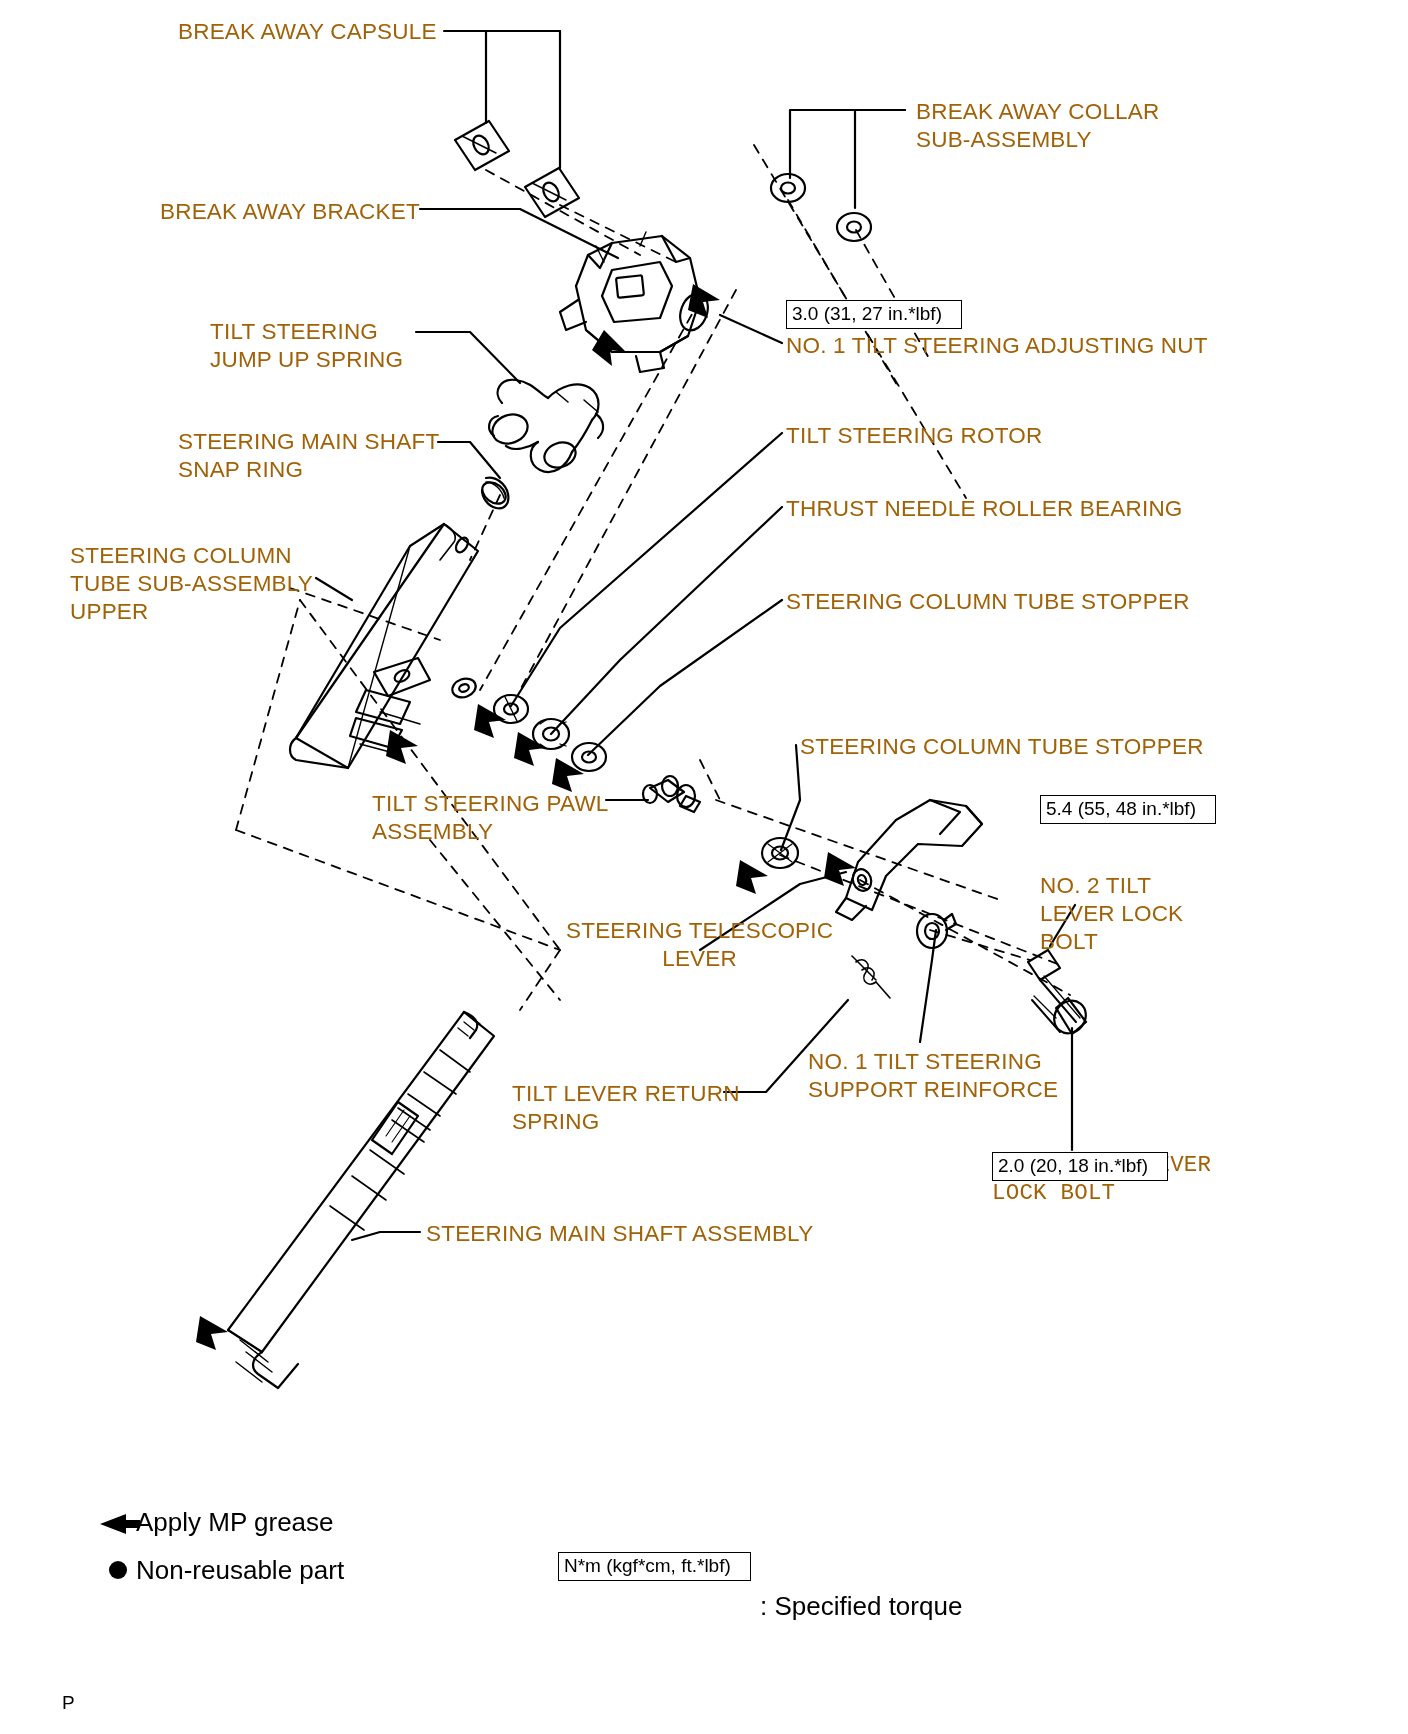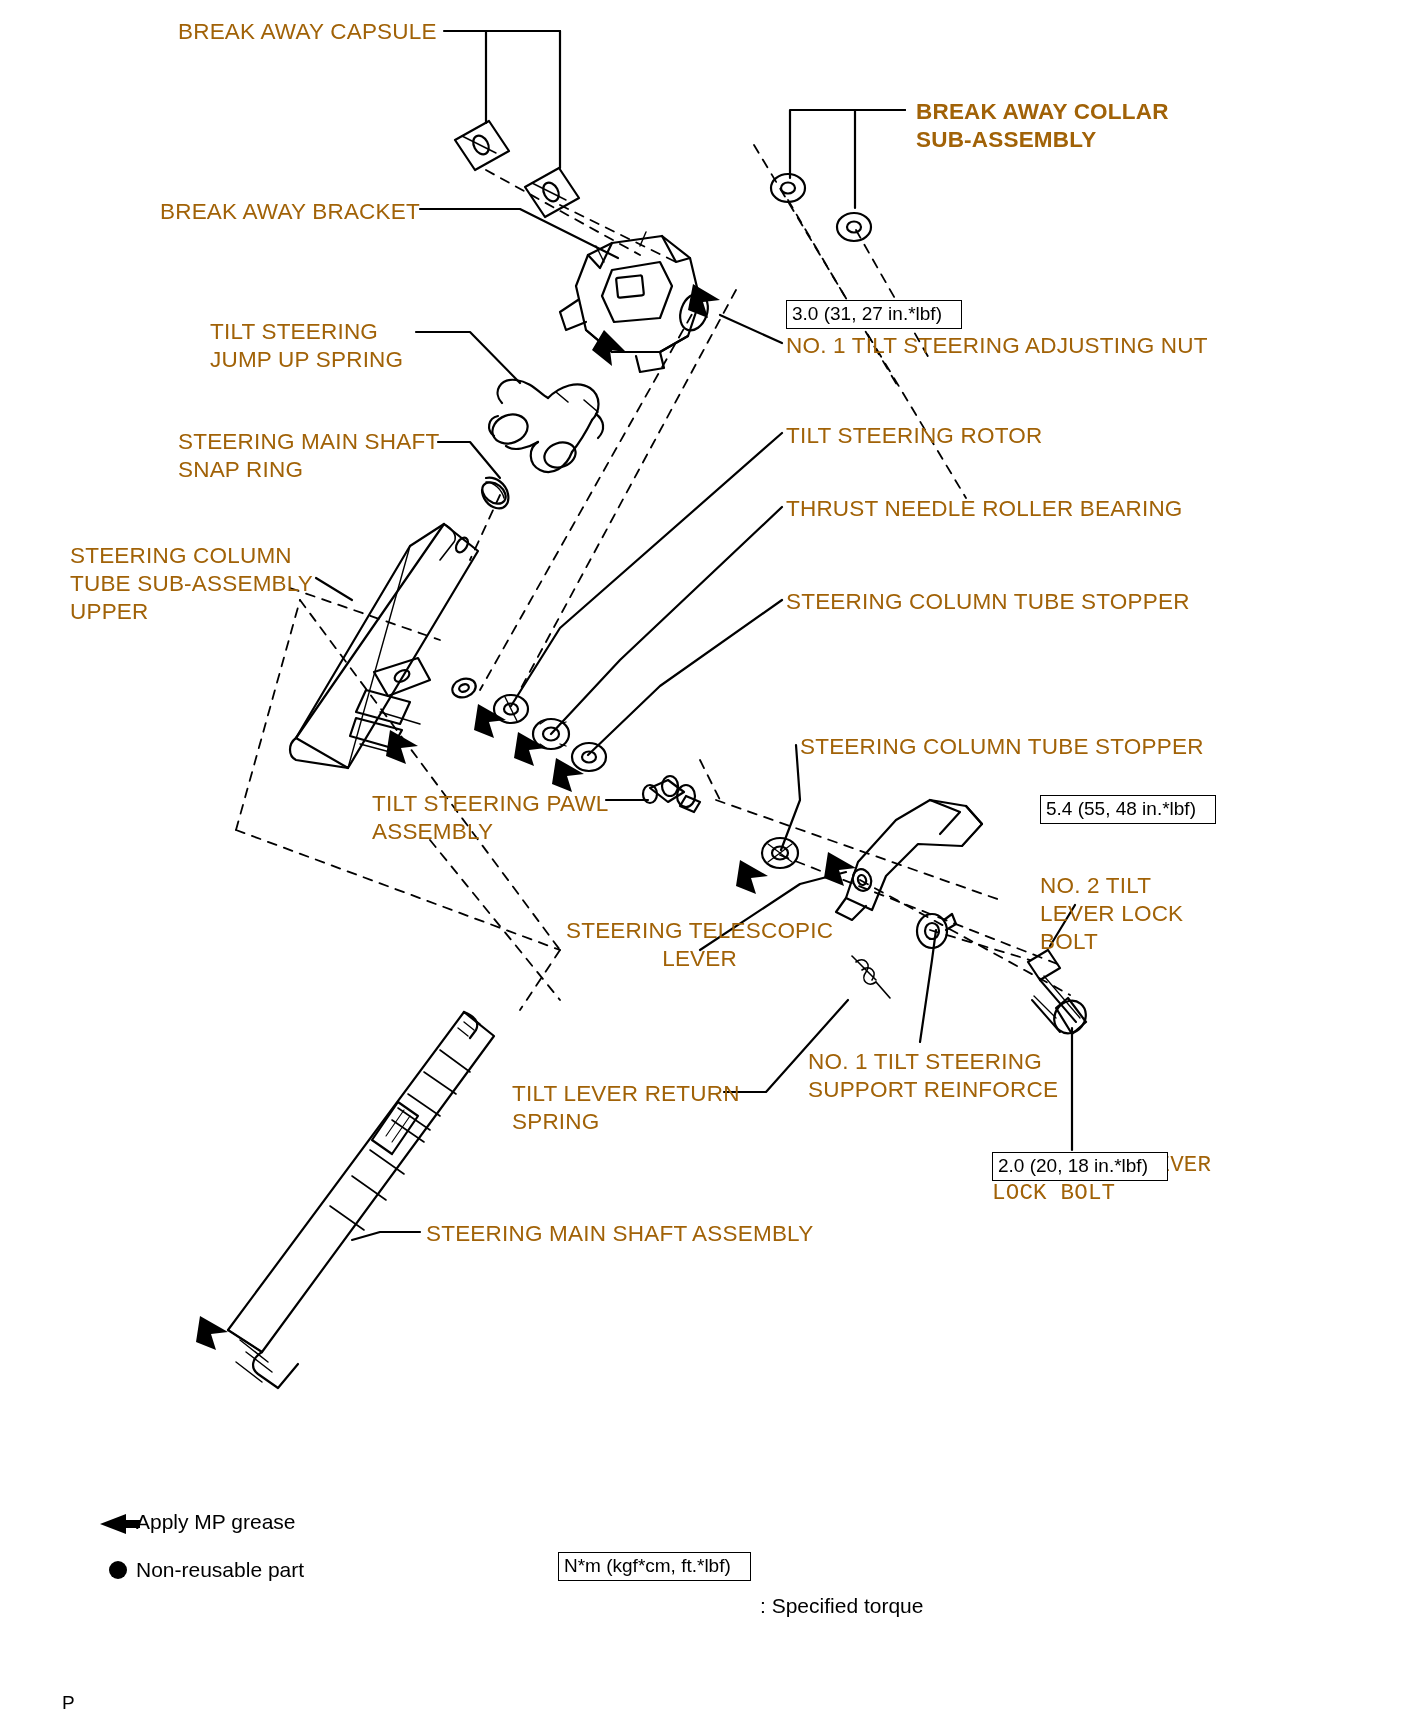--- a/index.html
+++ b/index.html
@@ -39,21 +39,21 @@
     position: absolute;
     font-size: 19px;
     line-height: 22px;
     border: 1.5px solid #000;
     padding: 2px 19px 3px 5px;
     background: #fff;
     white-space: pre;
   }
   .legend-txt {
     position: absolute;
-    font-size: 21px;
+    font-size: 26px;
     line-height: 28px;
     white-space: pre;
   }
   .pagemark {
     position: absolute;
     font-size: 19px;
     left: 62px;
     top: 1692px;
   }
 </style>
@@ -303,21 +303,21 @@
 
       <g fill="#000" stroke="none">
         <path d="M100 1524 L126 1514 L126 1520 L140 1520 L140 1528 L126 1528 L126 1534 Z"></path>
         <circle cx="118" cy="1570" r="9"></circle>
       </g>
 
     </g>
   </svg>
 
   <div class="lbl" style="left:178px; top:18px;">BREAK AWAY CAPSULE</div>
-  <div class="lbl" style="left:916px; top:98px;font-weight:bold;">BREAK AWAY COLLAR
+  <div class="lbl" style="left:916px; top:98px;">BREAK AWAY COLLAR
 SUB-ASSEMBLY</div>
   <div class="lbl" style="left:160px; top:198px;">BREAK AWAY BRACKET</div>
   <div class="lbl" style="left:786px; top:332px;">NO. 1 TILT STEERING ADJUSTING NUT</div>
   <div class="lbl" style="left:210px; top:318px;">TILT STEERING
 JUMP UP SPRING</div>
   <div class="lbl" style="left:786px; top:422px;">TILT STEERING ROTOR</div>
   <div class="lbl" style="left:178px; top:428px;">STEERING MAIN SHAFT
 SNAP RING</div>
   <div class="lbl" style="left:786px; top:495px;">THRUST NEEDLE ROLLER BEARING</div>
   <div class="lbl" style="left:70px;  top:542px;">STEERING COLUMN

